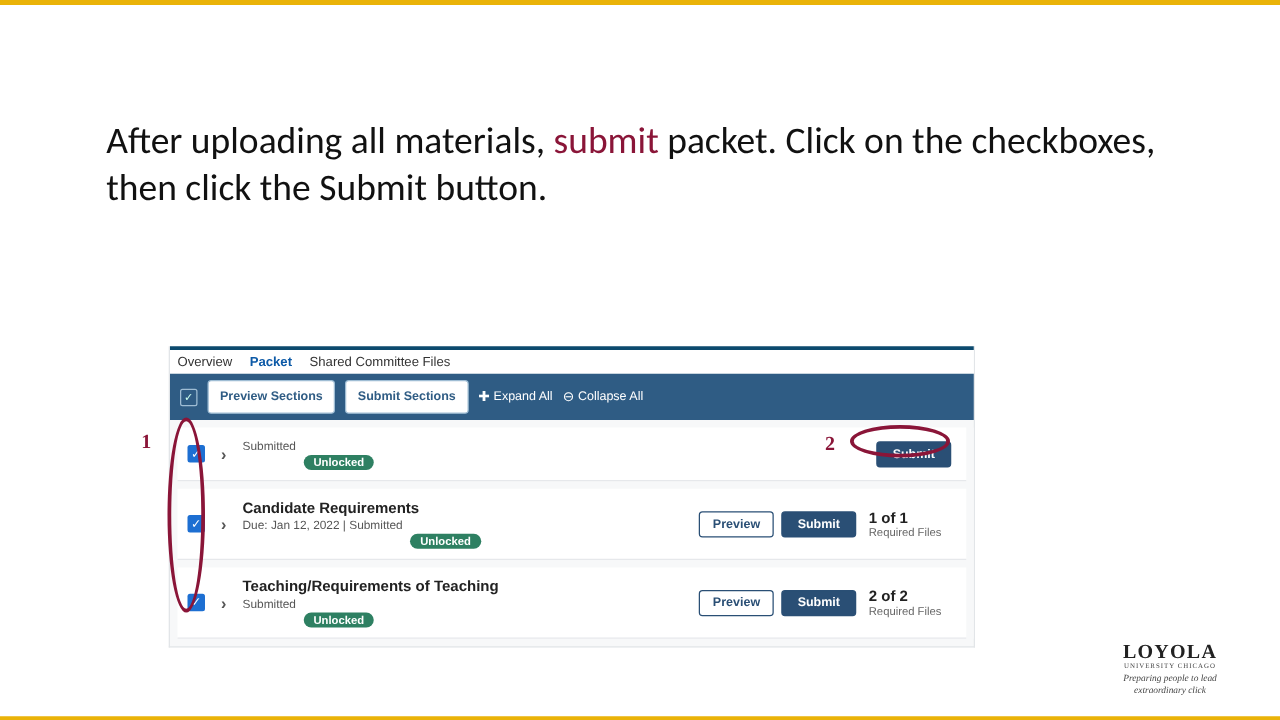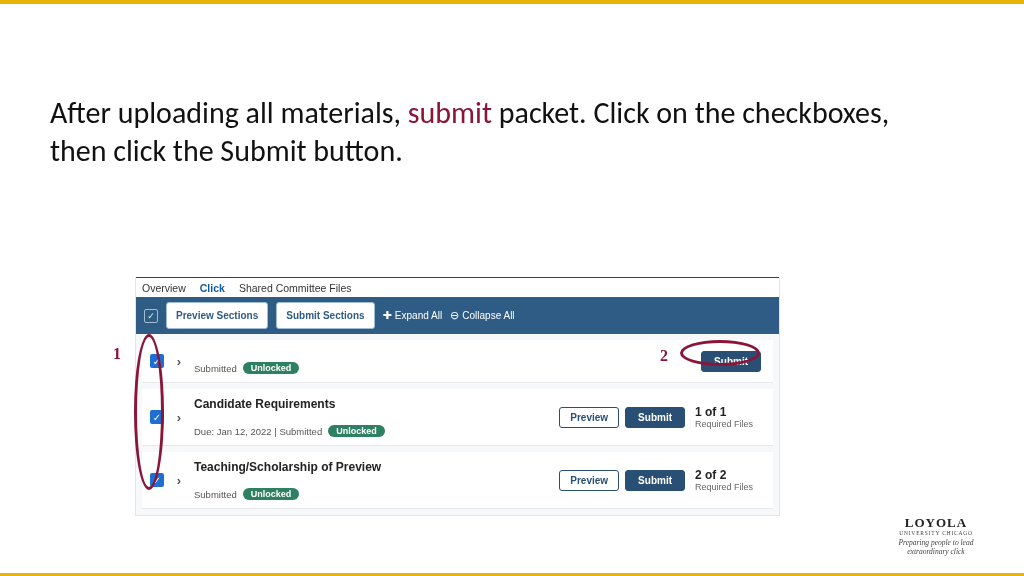--- a/index.html
+++ b/index.html
@@ -8,21 +8,21 @@
     height: 576px;
     font-family: Calibri, Arial, sans-serif;
     background: #fff;
     position: relative;
     overflow: hidden;
   }
   .top-bar { height: 4px; background: #eab308; width: 100%; }
   .bottom-bar { height: 3px; background: #eab308; width: 100%; position: absolute; bottom: 0; left: 0; }
 
   .instruction {
-    padding: 90px 85px 0 50px;
+    padding: 90px 85px 0 85px;
     font-size: 30px;
     line-height: 1.25;
     color: #111;
   }
   .instruction .hl { color: #8a1538; }
 
   .screenshot {
     position: absolute;
     left: 135px;
     top: 277px;
@@ -34,21 +34,21 @@
     border: 1px solid #e2e5e8;
     border-top: none;
   }
   .tabs {
     display: flex;
     gap: 14px;
     padding: 4px 6px 3px;
     font-size: 10.5px;
     color: #333;
     background: #fff;
-    border-top: 1px solid #0c4a6e;
+    border-top: 3px solid #0c4a6e;
   }
   .tabs .tab { cursor: pointer; }
   .tabs .tab.active { color: #0d5aa7; font-weight: 600; }
 
   .toolbar {
     display: flex;
     align-items: center;
     gap: 8px;
     background: #2f5c84;
     padding: 5px 8px;
@@ -91,21 +91,21 @@
     border-radius: 2px;
     display: flex; align-items: center; justify-content: center;
     color: #fff; font-size: 10px;
   }
   .chev {
     font-size: 13px; color: #555; font-weight: bold;
     width: 10px; text-align: center;
   }
   .row-main { flex: 1; }
   .row-title { font-size: 12px; font-weight: 700; color: #222; }
-  .row-sub { font-size: 9.5px; color: #555; margin-top: 2px; display: flex; align-items: flex-end; gap: 6px; }
+  .row-sub { font-size: 9.5px; color: #555; margin-top: 2px; display: flex; align-items: flex-start; gap: 6px; }
   .pill {
     background: #2e8062;
     color: #fff;
     border-radius: 10px;
     padding: 1px 8px;
     font-size: 9px;
     font-weight: 600;
     margin-top: 12px;
   }
   .row-actions { display: flex; align-items: center; gap: 6px; }
@@ -157,21 +157,21 @@
 
   
   .logo {
     position: absolute;
     right: 32px; bottom: 20px;
     width: 112px;
     text-align: center;
     font-family: 'Times New Roman', serif;
     color: #333;
   }
-  .logo .name { font-size: 13px; font-weight: 700; letter-spacing: 1px; color: #222; }
+  .logo .name { font-size: 16px; font-weight: 700; letter-spacing: 1px; color: #222; }
   .logo .sub { font-size: 5.5px; letter-spacing: 0.8px; color: #444; margin-top: -1px; }
   .logo .shield {
     width: 62px; height: 60px; margin: 3px auto 2px;
     position: relative;
   }
   .logo .ring {
     position: absolute; inset: 0;
     border: 2px solid #8a1538;
     border-radius: 50%;
     background: radial-gradient(circle, #fff 55%, transparent 56%);
@@ -207,21 +207,21 @@
 
 <div class="top-bar"></div>
 
 <div class="instruction">
   <span>After uploading all materials, </span><span class="hl">submit</span><span> packet. Click on the checkboxes, then click the Submit button.</span>
 </div>
 
 <div class="screenshot">
   <div class="tabs">
     <span class="tab">Overview</span>
-    <span class="tab active">Click</span>
+    <span class="tab active">Packet</span>
     <span class="tab">Shared Committee Files</span>
   </div>
   <div class="toolbar">
     <div class="tb-check">✓</div>
     <button class="tb-btn">Preview Sections</button>
     <button class="tb-btn">Submit Sections</button>
     <span class="tb-link">
         <span class="sym">✚</span>
         <span>Expand All</span>
       </span>
@@ -263,21 +263,21 @@
       <div class="row-right-info">
         <div class="count">1 of 1</div>
         <div class="lbl">Required Files</div>
       </div>
     </div>
 
     <div class="row">
       <div class="chk">✓</div>
       <div class="chev">›</div>
       <div class="row-main">
-        <div class="row-title">Teaching/Scholarship of Preview</div>
+        <div class="row-title">Teaching/Requirements of Teaching</div>
         <div class="row-sub">
           <span>Submitted</span>
           <span class="pill">Unlocked</span>
         </div>
       </div>
       <div class="row-actions">
         <button class="btn-outline">Preview</button>
         <button class="btn-solid">Submit</button>
       </div>
       <div class="row-right-info">

